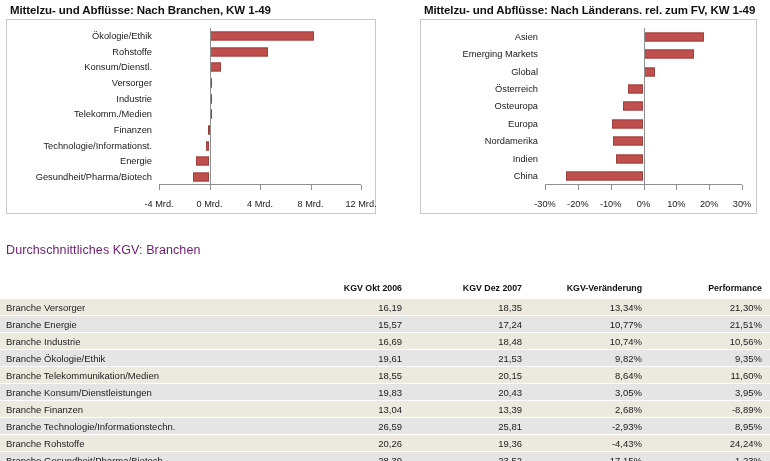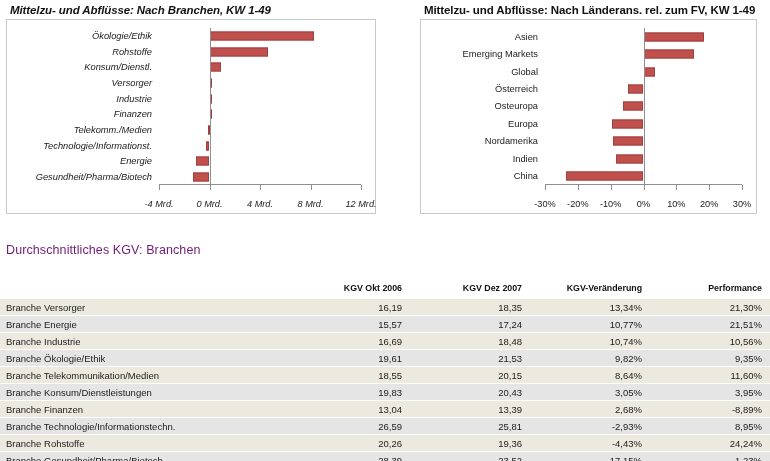--- a/index.html
+++ b/index.html
@@ -14,21 +14,21 @@
     color: #1a1a1a;
     overflow: hidden;
     position: relative;
   }
 
   
   .chart-panel {
     position: absolute;
     top: 0;
   }
-  #panel-branchen { left: 6px;  width: 370px; font-style: italic; }
+  #panel-branchen { left: 6px;  width: 370px; }
   #panel-laender  { left: 420px; width: 337px; }
 
   .chart-title {
     font-size: 11.5px;
     font-weight: bold;
     color: #111;
     margin: 4px 0 3px 4px;
     white-space: nowrap;
     letter-spacing: -0.1px;
   }
@@ -173,22 +173,22 @@
 
 <div class="chart-panel" id="panel-branchen">
   <div class="chart-title">Mittelzu- und Abflüsse: Nach Branchen, KW 1-49</div>
   <div class="chart-box">
     <div class="cat-labels" id="cats-branchen">
         <div class="cat-label">Ökologie/Ethik</div>
         <div class="cat-label">Rohstoffe</div>
         <div class="cat-label">Konsum/Dienstl.</div>
         <div class="cat-label">Versorger</div>
         <div class="cat-label">Industrie</div>
+        <div class="cat-label">Telekomm./Medien</div>
         <div class="cat-label">Finanzen</div>
-        <div class="cat-label">Telekomm./Medien</div>
         <div class="cat-label">Technologie/Informationst.</div>
         <div class="cat-label">Energie</div>
         <div class="cat-label">Gesundheit/Pharma/Biotech</div>
       </div>
     <div class="plot-area" id="plot-branchen">
       <div class="bar-rows">
           <div class="bar-row">
             <div class="bar" style="left: 25%; width: 51.875%; background: rgb(192, 80, 77);"></div>
           </div>
           <div class="bar-row">

